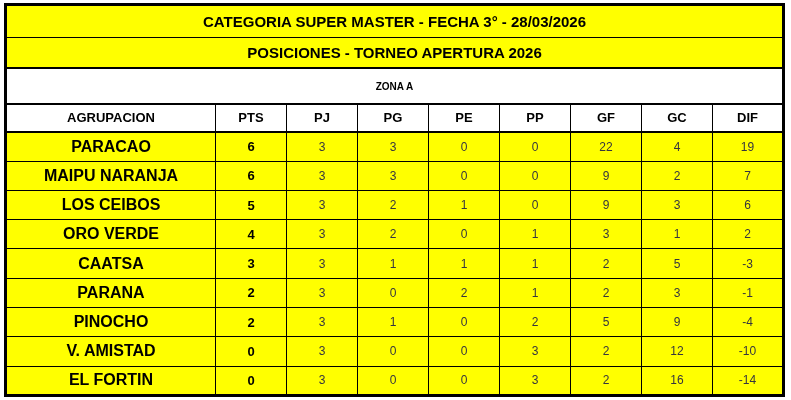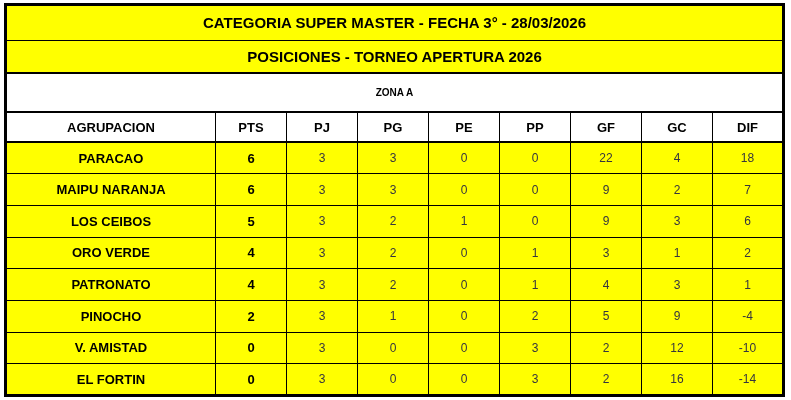--- a/index.html
+++ b/index.html
@@ -46,21 +46,21 @@
   }
   tr.col-header-row th{
     background:var(--header-bg);
     color:var(--text-primary);
     font-weight:bold;font-size:13px;
     height:22px;border-bottom:2px solid var(--border);
   }
   tr.data-row{height:23px;}
   tr.data-row td{background:var(--row-bg);font-size:12px;}
   tr.data-row td.team{
-    font-weight:bold;color:var(--text-primary);font-size:13px;
+    font-weight:bold;color:var(--text-primary);font-size:16px;
   }
   tr.data-row td.pts{
     font-weight:bold;color:var(--text-primary);font-size:13px;
   }
   tr.data-row td.num{
     font-weight:normal;color:var(--text-numbers);
   }
 </style>
 </head>
 <body>
@@ -103,21 +103,21 @@
     <tbody id="standings-body">
         <tr class="data-row">
           <td class="team">PARACAO</td>
           <td class="pts">6</td>
           <td class="num">3</td>
           <td class="num">3</td>
           <td class="num">0</td>
           <td class="num">0</td>
           <td class="num">22</td>
           <td class="num">4</td>
-          <td class="num">18</td>
+          <td class="num">19</td>
         </tr>
         <tr class="data-row">
           <td class="team">MAIPU NARANJA</td>
           <td class="pts">6</td>
           <td class="num">3</td>
           <td class="num">3</td>
           <td class="num">0</td>
           <td class="num">0</td>
           <td class="num">9</td>
           <td class="num">2</td>
@@ -139,29 +139,40 @@
           <td class="pts">4</td>
           <td class="num">3</td>
           <td class="num">2</td>
           <td class="num">0</td>
           <td class="num">1</td>
           <td class="num">3</td>
           <td class="num">1</td>
           <td class="num">2</td>
         </tr>
         <tr class="data-row">
-          <td class="team">PATRONATO</td>
-          <td class="pts">4</td>
-          <td class="num">3</td>
-          <td class="num">2</td>
-          <td class="num">0</td>
-          <td class="num">1</td>
-          <td class="num">4</td>
-          <td class="num">3</td>
-          <td class="num">1</td>
+          <td class="team">CAATSA</td>
+          <td class="pts">3</td>
+          <td class="num">3</td>
+          <td class="num">1</td>
+          <td class="num">1</td>
+          <td class="num">1</td>
+          <td class="num">2</td>
+          <td class="num">5</td>
+          <td class="num">-3</td>
+        </tr>
+        <tr class="data-row">
+          <td class="team">PARANA</td>
+          <td class="pts">2</td>
+          <td class="num">3</td>
+          <td class="num">0</td>
+          <td class="num">2</td>
+          <td class="num">1</td>
+          <td class="num">2</td>
+          <td class="num">3</td>
+          <td class="num">-1</td>
         </tr>
         <tr class="data-row">
           <td class="team">PINOCHO</td>
           <td class="pts">2</td>
           <td class="num">3</td>
           <td class="num">1</td>
           <td class="num">0</td>
           <td class="num">2</td>
           <td class="num">5</td>
           <td class="num">9</td>

